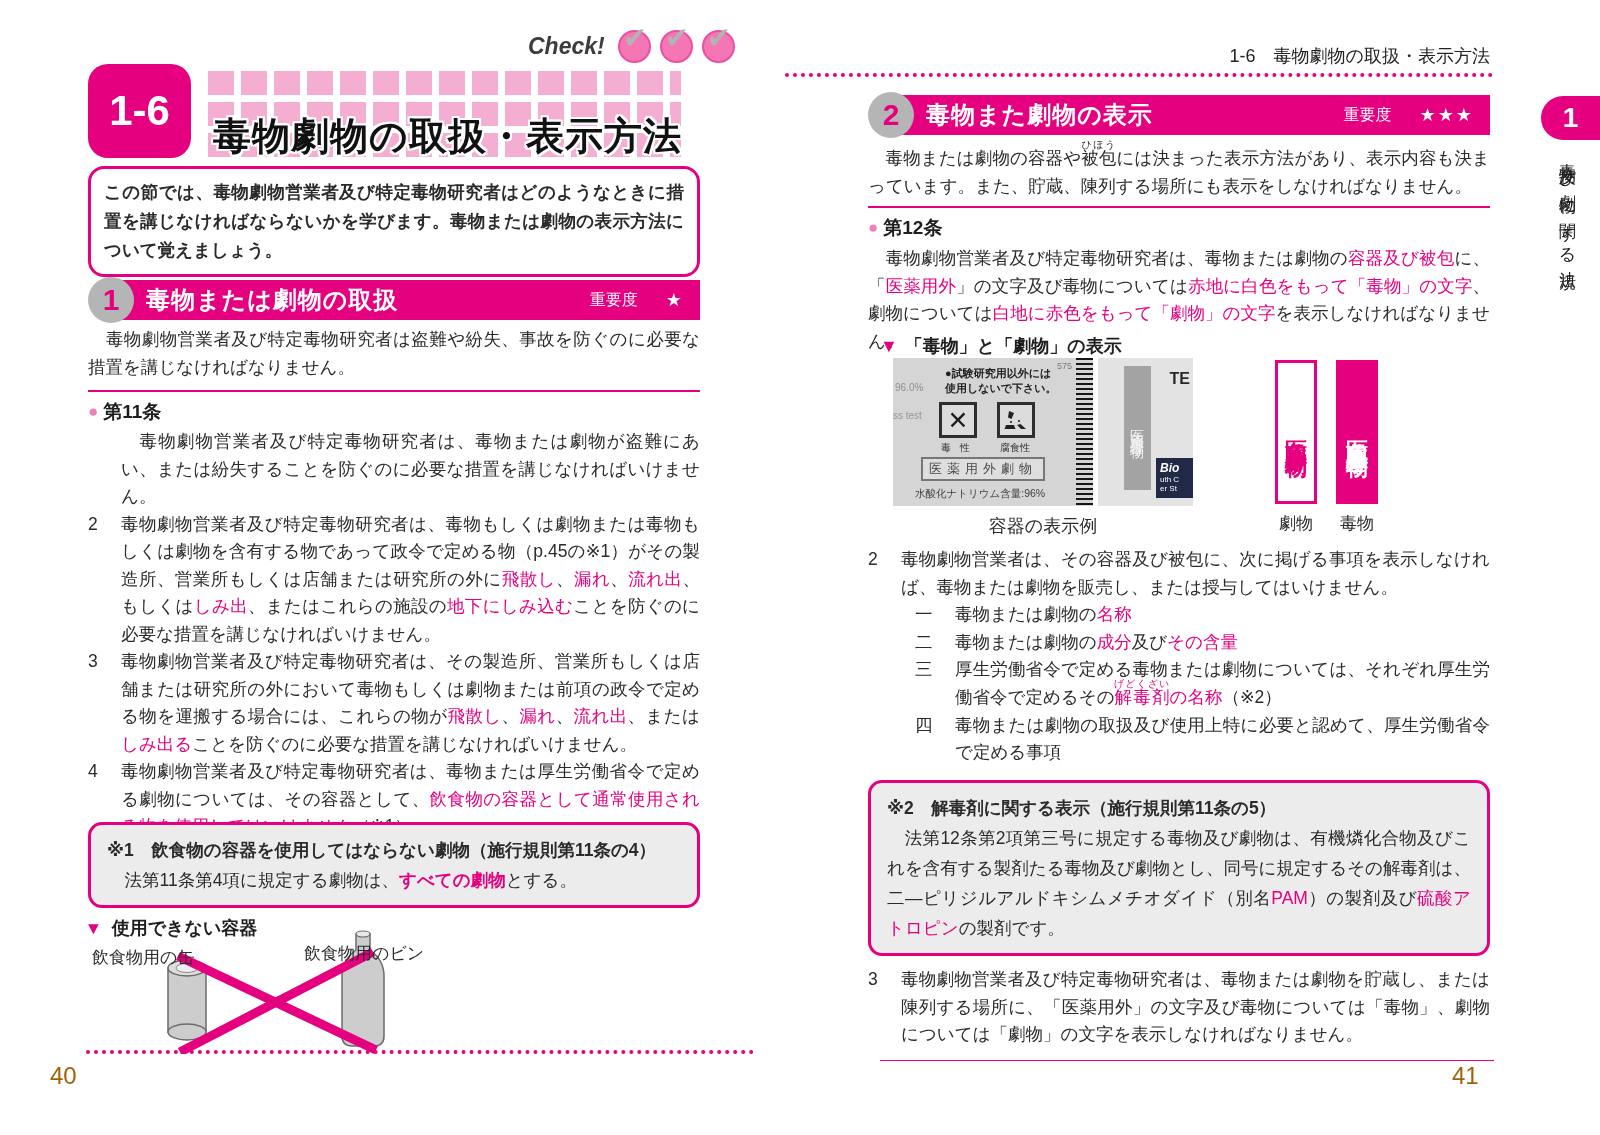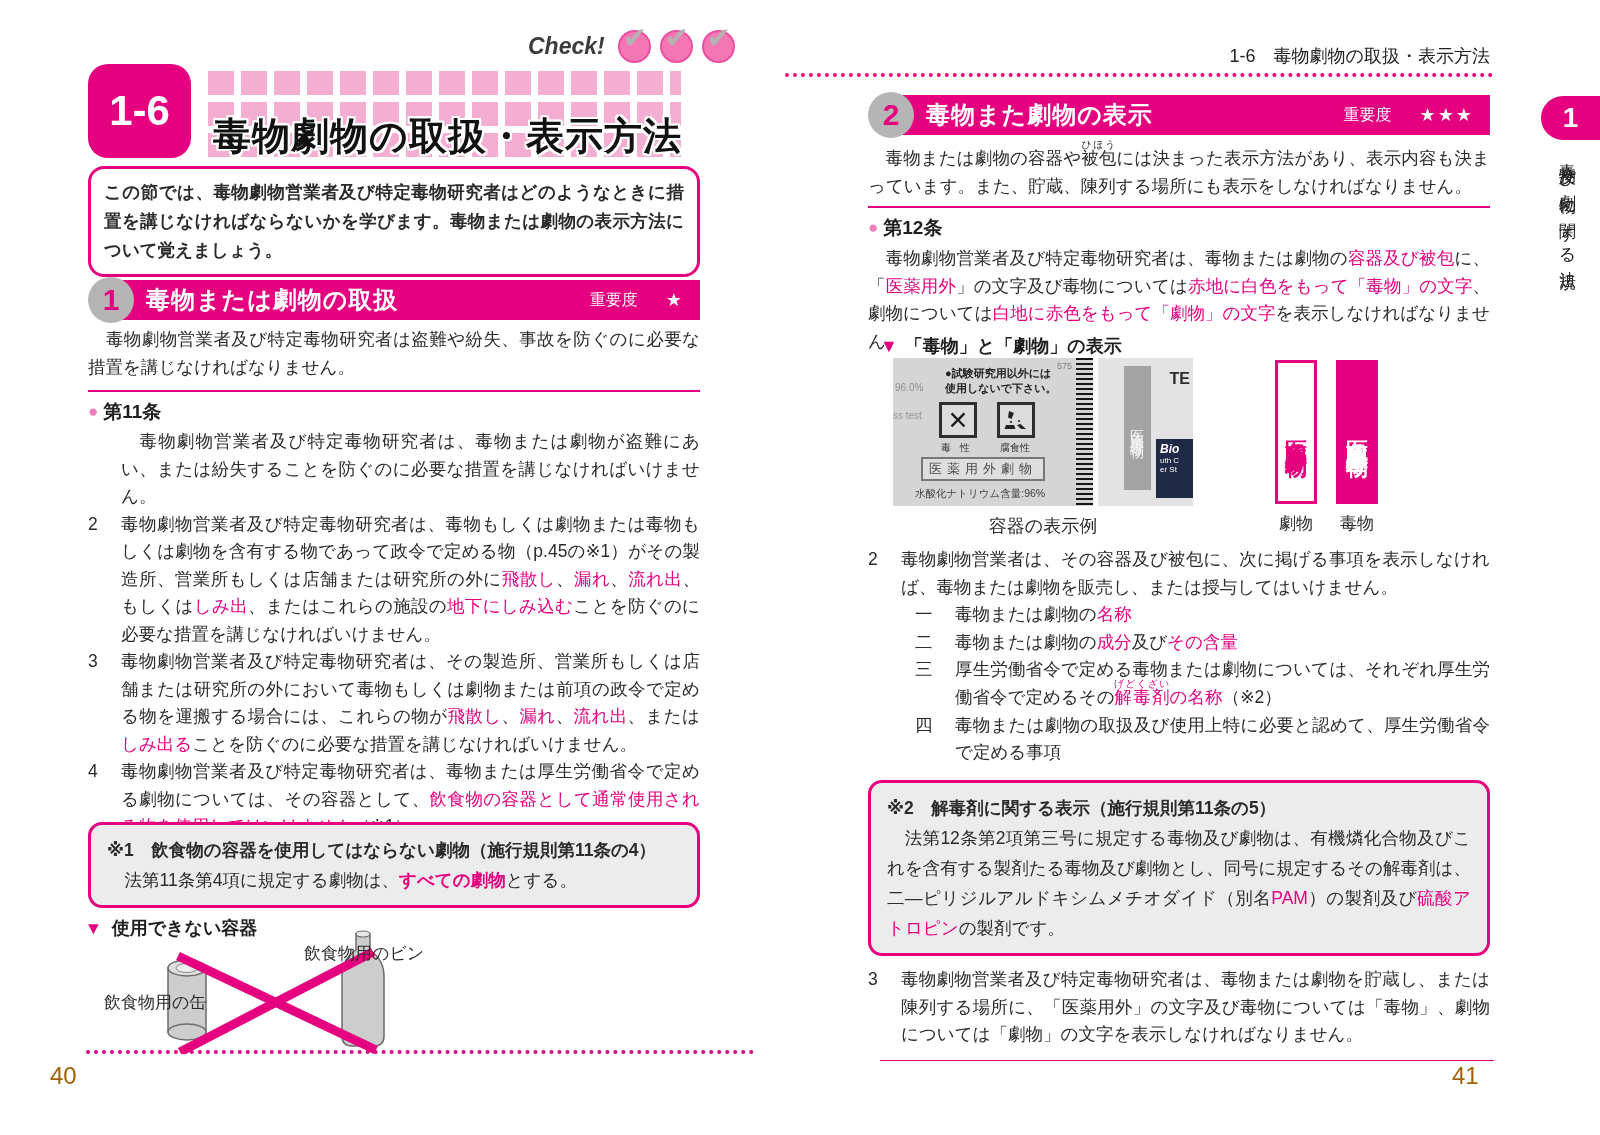--- a/index.html
+++ b/index.html
@@ -87,21 +87,21 @@
   
   .fig-caption{position:absolute;font-size:18px;font-weight:bold;color:#1e1e1e;}
   .fig-caption .tri{color:#e4007f;margin-right:2px;}
   #figcap1{left:88px;top:916px;font-family:Liberation Mono, monospace;}
   #figcap2{left:880px;top:334px;}
 
   
   #figure1{position:absolute;left:88px;top:942px;width:612px;height:112px;}
   #figure1 svg{position:absolute;left:0;top:-16px;}
   .fig-label{position:absolute;font-size:17px;color:#2b2b2b;white-space:nowrap;}
-  #can-label{left:16px;top:4px;margin-top:45px;}
+  #can-label{left:4px;top:4px;}
   #bottle-label{left:172px;top:0px;margin-left:44px;}
 
   
   .dotted{position:absolute;border-top:4px dotted #e4007f;}
   #dotted-left{left:86px;top:1050px;width:668px;}
   #dotted-right{left:785px;top:73px;width:708px;}
   .page-no{position:absolute;font-size:24px;color:#a16207;text-align:right;}
   #pageno-left{left:50px;top:1062px;}
   #pageno-right{left:1452px;top:1062px;}
   .running-header{position:absolute;left:868px;top:44px;width:622px;text-align:right;font-size:18px;color:#222;}
@@ -123,21 +123,21 @@
     font-size:13px;letter-spacing:5px;padding:1px 6px;white-space:nowrap;}
   #content-line{position:absolute;left:22px;top:129px;font-size:10.5px;color:#3f3f3f;white-space:nowrap;}
   #barcode{position:absolute;right:0;top:0;width:17px;height:148px;
     background:repeating-linear-gradient(to bottom,#161616 0 2px,#d5d5d5 2px 5px);}
   #photo1 .corner{position:absolute;right:21px;top:3px;font-size:9px;color:#7c7c7c;}
 
   #photo2{position:absolute;left:1098px;top:358px;width:95px;height:148px;background:#e3e3e3;overflow:hidden;}
   #photo2 .vband{position:absolute;left:26px;top:8px;width:27px;height:124px;background:#a3a3a3;color:#f2f2f2;
     writing-mode:vertical-rl;font-size:14px;letter-spacing:3px;display:flex;align-items:center;justify-content:center;}
   #photo2 .corner{position:absolute;right:3px;top:12px;font-size:16px;font-weight:bold;color:#2a2a2a;}
-  #photo2 .darkbox{position:absolute;right:0;bottom:8px;width:37px;height:59px;background:#202945;color:#fff;
+  #photo2 .darkbox{position:absolute;right:0;bottom:8px;width:37px;height:40px;background:#202945;color:#fff;
     padding:3px 4px 0 4px;box-sizing:border-box;}
   #photo2 .darkbox .b1{font-size:12px;font-weight:bold;font-style:italic;}
   #photo2 .darkbox .b2,#photo2 .darkbox .b3{font-size:8px;}
   #photo-caption{position:absolute;left:893px;top:514px;width:300px;text-align:center;font-size:18px;}
 
   
   .vlabel{position:absolute;width:42px;height:144px;box-sizing:border-box;writing-mode:vertical-rl;
     font-size:22px;font-weight:bold;letter-spacing:3px;display:flex;align-items:center;justify-content:center;}
   #label-geki{left:1275px;top:360px;background:#fff;border:3px solid #e4007f;color:#e4007f;}
   #label-doku{left:1336px;top:360px;background:#e4007f;color:#fff;}

